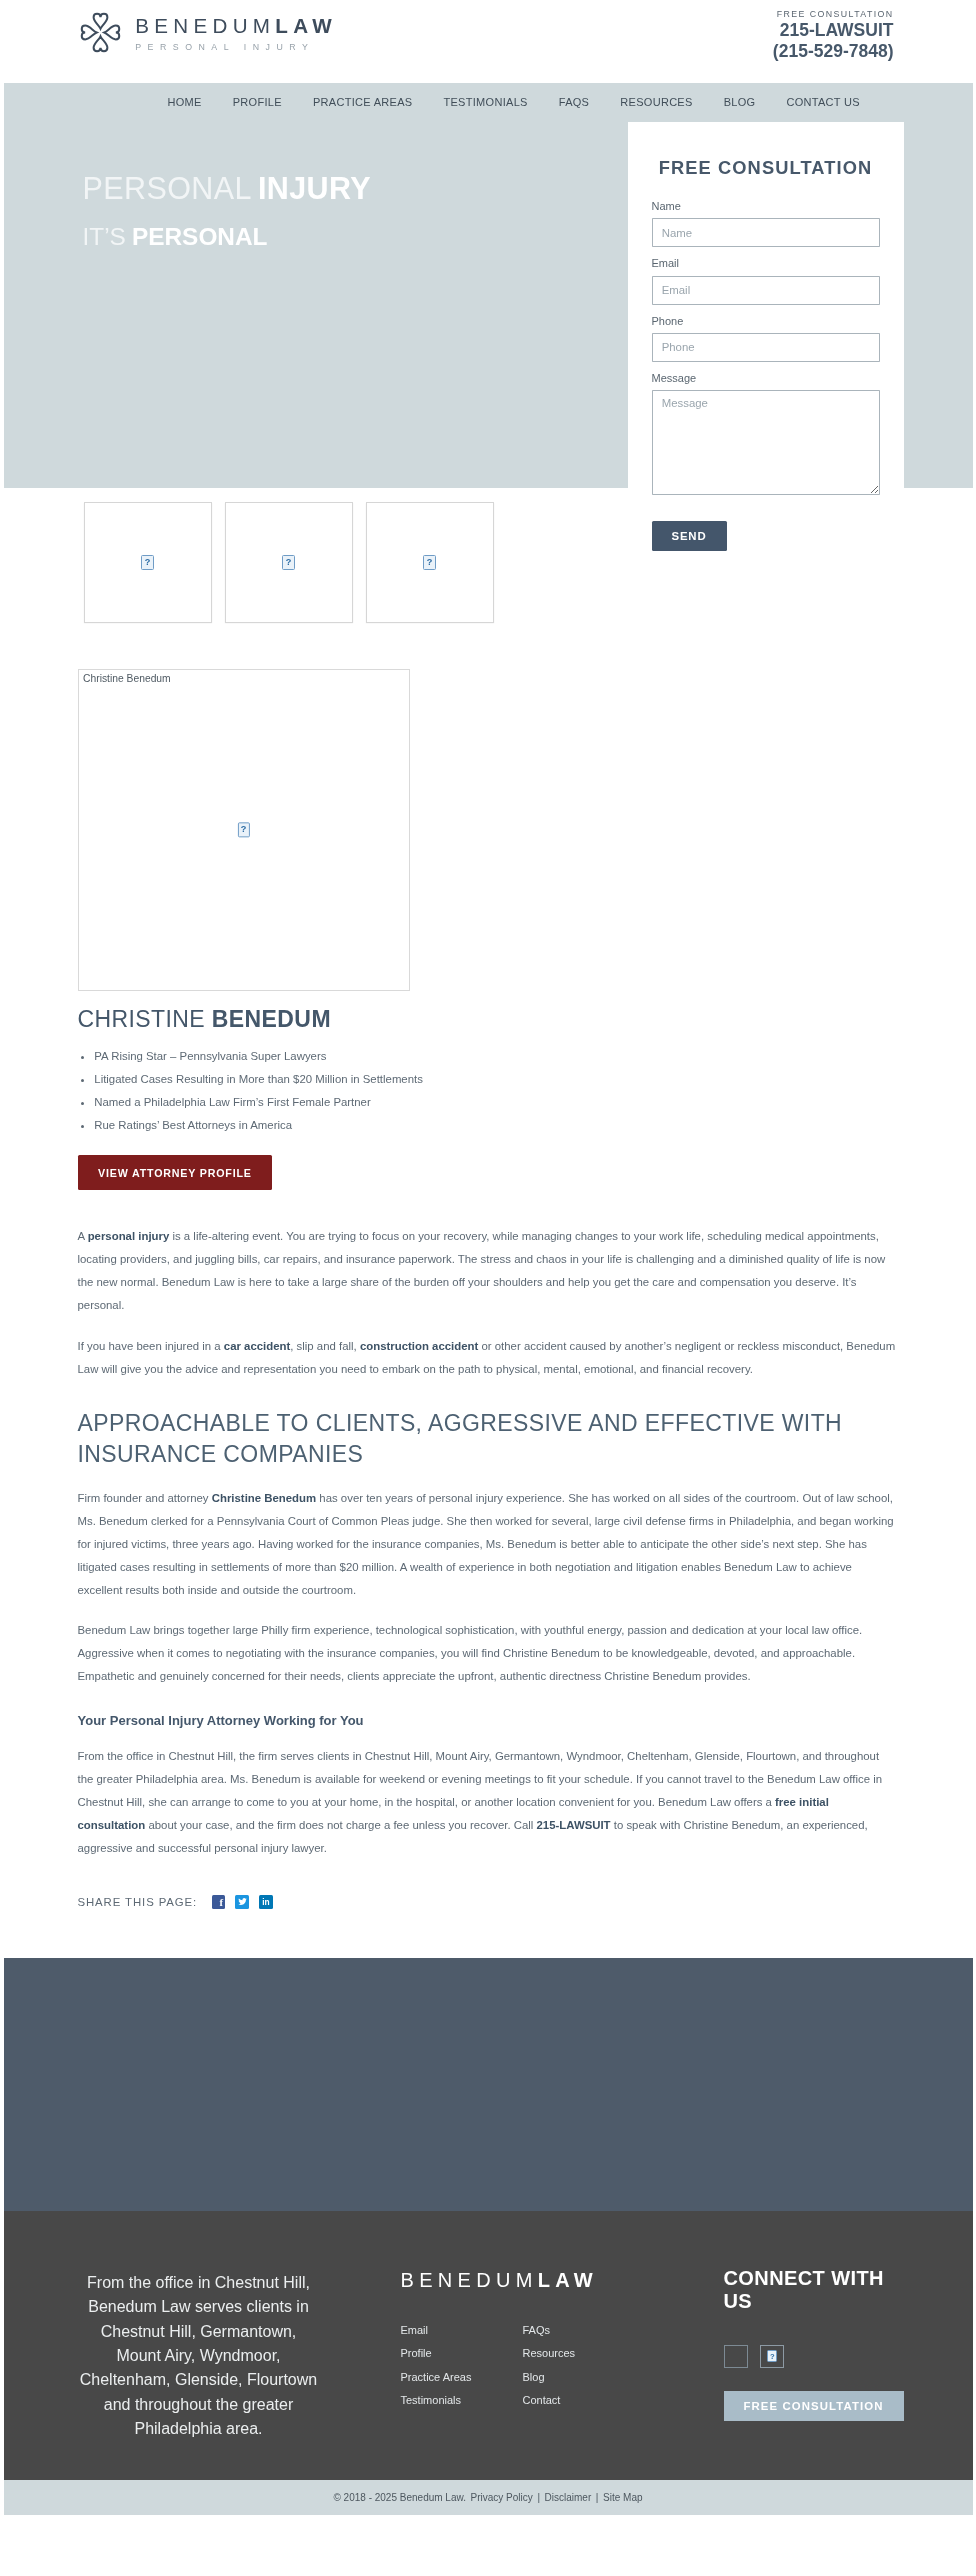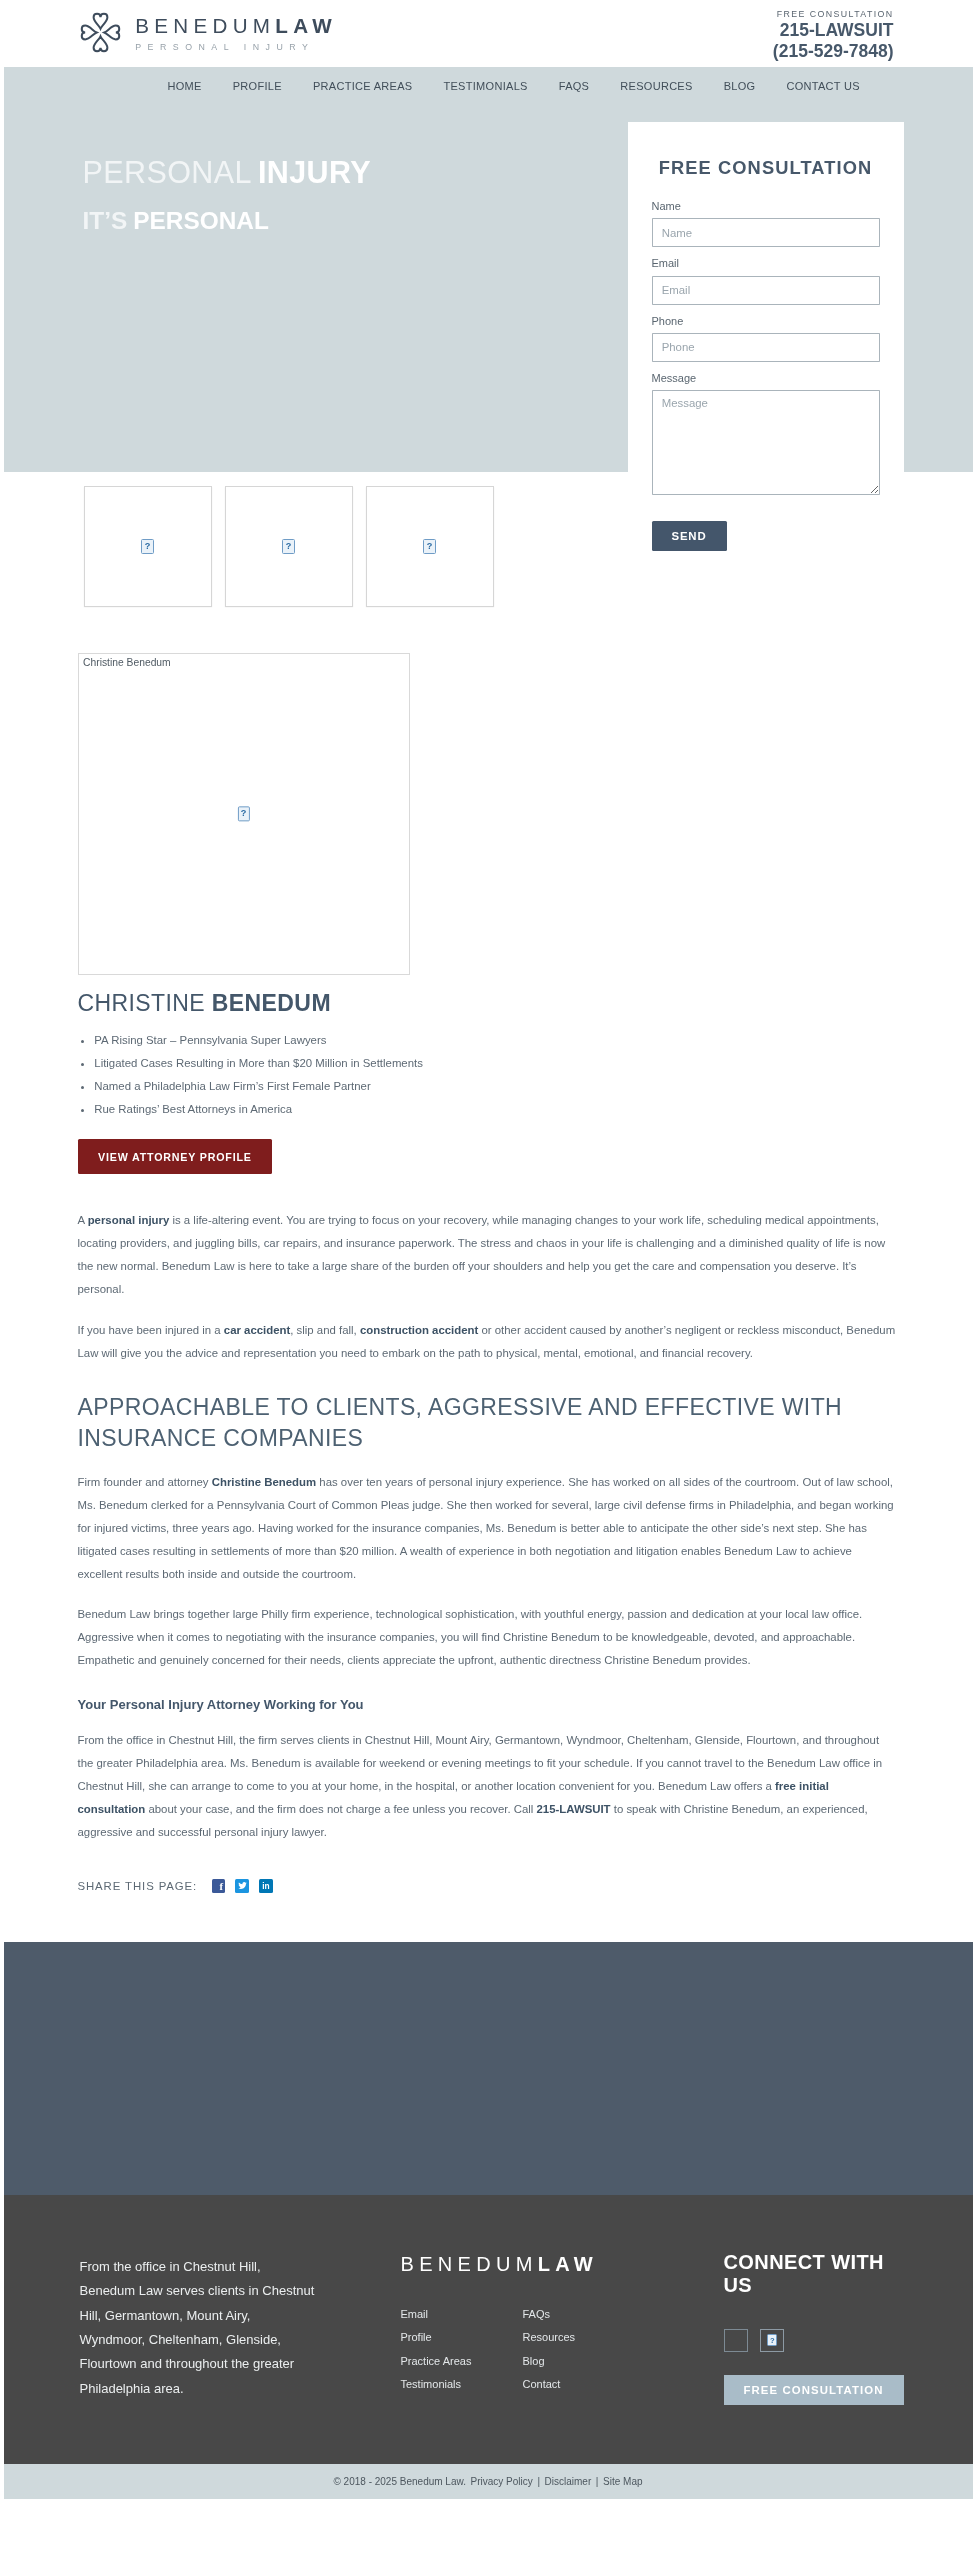--- a/index.html
+++ b/index.html
@@ -11,29 +11,29 @@
   .logo { position:absolute; left:72px; top:8.4px; display:flex; align-items:center; gap:10.7px; text-decoration:none; cursor:pointer; }
   .logo svg { width:49px; height:49px; }
   .brand-line { font-size:20.6px; letter-spacing:5.3px; color:#3e4c5c; font-weight:400; }
   .brand-line b { font-weight:bold; }
   .brand-tagline { font-size:8.8px; letter-spacing:6.5px; color:#98a2aa; margin-top:3.8px; }
   .phone-block { position:absolute; right:79px; top:9.2px; text-align:right; }
   .phone-label { font-size:8.8px; letter-spacing:1.4px; color:#5a6570; }
   .phone-number { display:block; font-size:17.5px; font-weight:bold; color:#47586a; line-height:17.5px; margin-top:3.1px; text-decoration:none; }
 
   
-  .hero { position:relative; height:405px; background:#cfd9dc; }
+  .hero { position:relative; height:405px; background:#cfd9dc;margin-top:16px; }
   .main-nav { display:flex; align-items:center; height:37px; padding-left:164px; gap:31px; }
   .main-nav a { font-size:11px; color:#414e59; text-decoration:none; letter-spacing:0.3px; }
   .hero-headline { position:absolute; left:79px; top:88px; color:#fff; }
   .hl1 { font-size:30.5px; letter-spacing:0.4px; }
   .hl1 .lt { font-weight:400; color:#f2f5f6; }
   .hl1 b { margin-left:6.1px; }
   .hl2 { font-size:24.4px; margin-top:17px; }
-  .hl2 .lt { font-weight:700; color:#f2f5f6; }
+  .hl2 .lt { font-weight:400; color:#f2f5f6; }
   .hl2 b { margin-left:6.1px; }
 
   
   .consult-card { position:absolute; left:624px; top:122px; width:276px; background:#fff; z-index:5; padding:0 24px 34px 24px; }
   .card-title { margin-top:35px; text-align:center; font-size:18.3px; font-weight:bold; letter-spacing:1.1px; color:#47586a; }
   .f-label { margin-top:21.4px; font-size:11px; color:#5a6670; }
   .f-label.tight { margin-top:10px; }
   .consult-card input { width:100%; height:29px; margin-top:6.1px; border:0.8px solid #aab4bb; background:#fff; padding:0 9.2px; font-size:11.4px; color:#444; border-radius:0.8px; }
   .consult-card textarea { width:100%; height:105px; margin-top:6.1px; border:0.8px solid #aab4bb; background:#fff; padding:6.1px 9.2px; font-size:11.4px; color:#444; resize:both; border-radius:0.8px; font-family:"Liberation Sans",sans-serif; }
   .consult-card input::placeholder, .consult-card textarea::placeholder { color:#9aa5ad; }
@@ -71,21 +71,21 @@
   .share-label { font-size:11.4px; letter-spacing:0.9px; color:#5d6974; margin-right:4.6px; }
   .si { width:13.7px; height:13.7px; border-radius:1.5px; display:inline-flex; align-items:center; justify-content:center; color:#fff; text-decoration:none; cursor:pointer; }
   .si.fb { background:#3b5998; font-family:"Liberation Serif",serif; font-weight:bold; font-size:10.7px; align-items:flex-end; justify-content:flex-end; padding:0 2.3px 0 0; line-height:11.4px; }
   .si.tw { background:#1b95e0; }
   .si.tw svg { width:9.2px; height:9.2px; fill:#fff; }
   .si.li { background:#0077b5; font-size:8.4px; font-weight:bold; }
 
   
   .slate-block { margin-top:49px; height:253px; background:#4e5b6a; }
   .site-footer { position:relative; height:269px; background:#484848; }
-  .f-about { position:absolute; left:76px; top:60px; width:238px; font-size:13px; line-height:24.4px; color:#ebeeef; }
+  .f-about { position:absolute; left:76px; top:60px; width:238px; font-size:16px; line-height:24.4px; color:#ebeeef;text-align:center; }
   .f-center { position:absolute; left:397px; top:58px; width:259px; }
   .f-brand { font-size:20px; letter-spacing:5.3px; color:#fff; font-weight:400; }
   .f-brand b { font-weight:bold; }
   .f-links { display:flex; margin-top:32px; }
   .f-col { display:flex; flex-direction:column; gap:11.4px; width:122px; }
   .f-col a { font-size:11px; color:#e3e7e9; text-decoration:none; cursor:pointer; }
   .f-connect { position:absolute; left:720px; top:56px; width:180px; }
   .f-connect-h { font-size:20px; font-weight:bold; color:#fff; letter-spacing:0.4px; }
   .f-social { display:flex; align-items:flex-start; gap:12.2px; margin-top:32px; }
   .sbox { width:24.4px; height:23px; border:0.8px solid #8d9aa4; display:flex; align-items:center; justify-content:center; background:transparent; cursor:pointer; }

